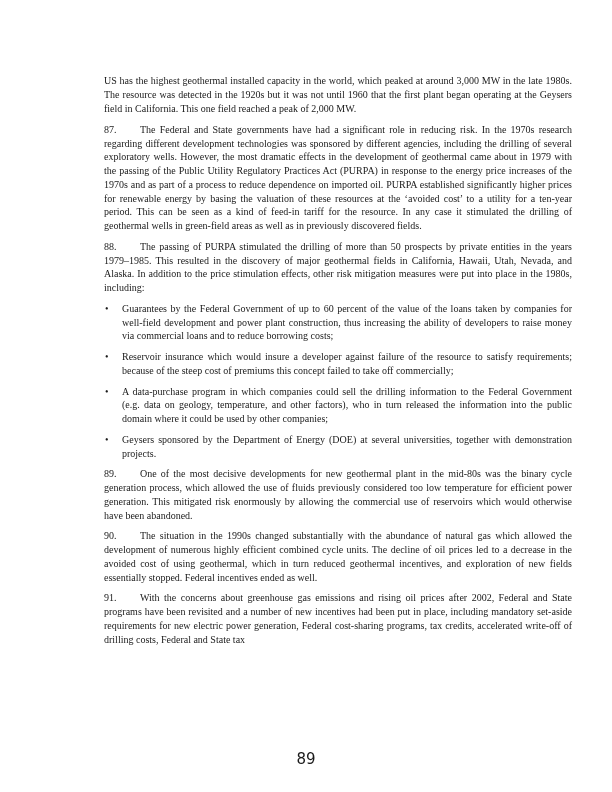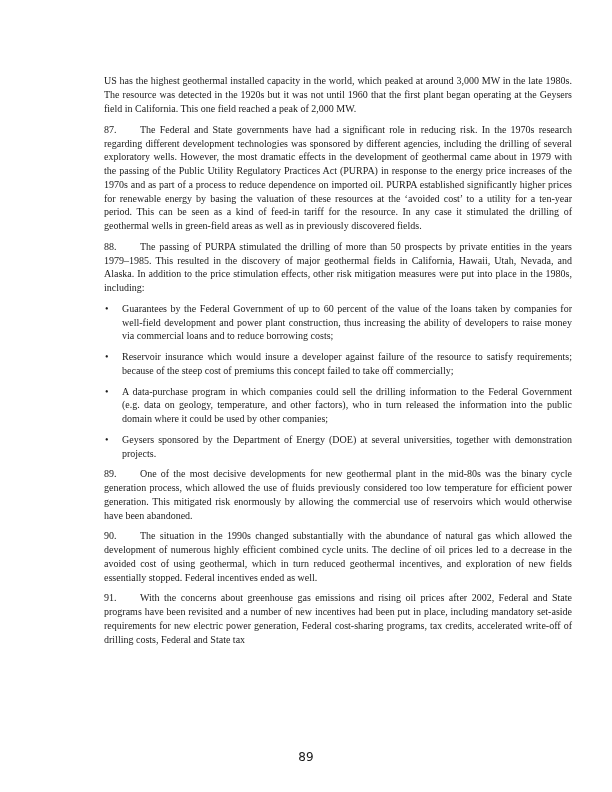--- a/index.html
+++ b/index.html
@@ -11,21 +11,21 @@
     margin-left: 32px;
   }
   .para { text-align: justify; margin: 0 0 7px 0; }
   .para.cont { margin-bottom: 7.5px; }
   .num { display: inline-block; width: 36px; }
   ul.bullets { list-style: none; margin: 0 0 7px 0; padding: 0; }
   ul.bullets li { position: relative; padding-left: 18px; text-align: justify; margin-bottom: 7px; }
   ul.bullets li .bullet { position: absolute; left: 1px; top: 0; }
   .footer {
     position: absolute; left: 0; width: 612px; top: 750px; text-align: center;
-    font-family: "DejaVu Sans", sans-serif; font-size: 12px; color: #1a1a1a;
+    font-family: "DejaVu Sans", sans-serif; font-size: 15px; color: #1a1a1a;
   }
 </style>
 </head>
 <body>
 
 <div class="page">
   <p class="para cont">US has the highest geothermal installed capacity in the world, which peaked at around 3,000 MW in the late 1980s. The resource was detected in the 1920s but it was not until 1960 that the first plant began operating at the Geysers field in California. This one field reached a peak of 2,000 MW.</p>
 
   <p class="para"><span class="num">87.</span><span>The Federal and State governments have had a significant role in reducing risk. In the 1970s research regarding different development technologies was sponsored by different agencies, including the drilling of several exploratory wells. However, the most dramatic effects in the development of geothermal came about in 1979 with the passing of the Public Utility Regulatory Practices Act (PURPA) in response to the energy price increases of the 1970s and as part of a process to reduce dependence on imported oil. PURPA established significantly higher prices for renewable energy by basing the valuation of these resources at the ‘avoided cost’ to a utility for a ten-year period. This can be seen as a kind of feed-in tariff for the resource. In any case it stimulated the drilling of geothermal wells in green-field areas as well as in previously discovered fields.</span></p>
 

